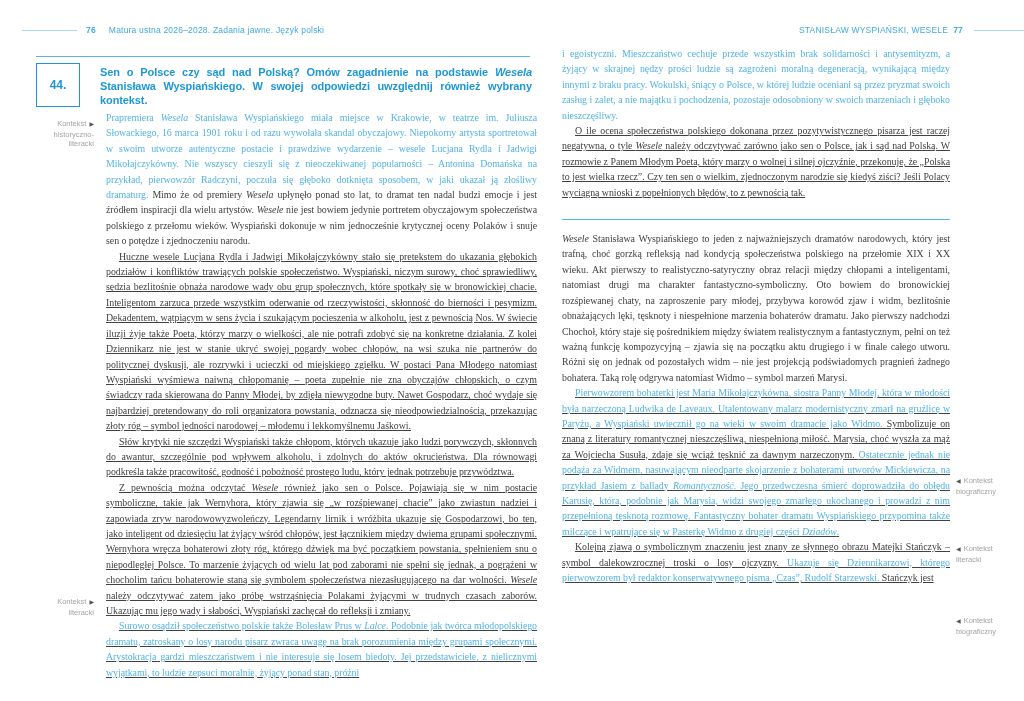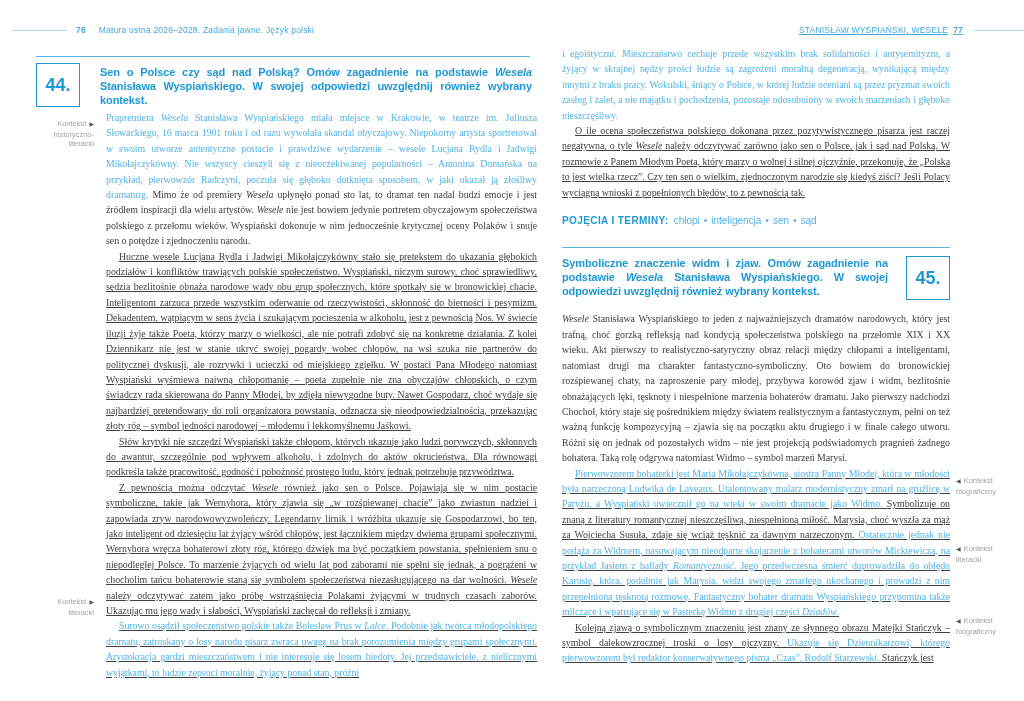--- a/index.html
+++ b/index.html
@@ -7,35 +7,35 @@
     --body:#414141; --rule-light:#a8d7ef; --rule-accent:#57b5e3; --bg:#ffffff;
   }
   *{margin:0;padding:0;box-sizing:border-box;}
   html,body{width:1024px;height:701px;}
   body{background:var(--bg);font-family:"Liberation Serif",serif;color:var(--body);}
   .spread{position:relative;width:1024px;height:701px;overflow:hidden;background:var(--bg);}
 
   
   .running-head{position:absolute;top:25px;display:flex;align-items:center;
     font-family:"Liberation Sans",sans-serif;font-size:8.5px;color:var(--head);letter-spacing:.2px;}
-  .rh-left{left:12px;width:530px;}
-  .rh-right{left:562px;width:462px;justify-content:flex-end;text-decoration:underline;}
+  .rh-left{left:0;width:530px;padding-left:22px;}
+  .rh-right{left:562px;width:462px;justify-content:flex-end;}
   .head-rule{height:1px;background:var(--rule-light);align-self:center;}
   .hr-l{width:55px;margin-right:9px;}
   .hr-r{width:50px;margin-left:11px;}
   .page-num{font-weight:bold;color:var(--head);}
   .rh-left .page-num{margin-right:13px;}
   .rh-right .page-num{margin-left:5px;}
 
   
   .task-rule{height:1px;background:var(--rule-accent);}
   .task-rule-44{position:absolute;left:36px;top:56px;width:494px;}
   .task-box{width:44px;height:44px;border:1.5px solid var(--accent);background:#fff;
     display:flex;align-items:center;justify-content:center;
-    font-family:"Liberation Sans",sans-serif;font-weight:bold;font-size:18px;color:var(--accent);}
+    font-family:"Liberation Sans",sans-serif;font-weight:bold;font-size:12px;color:var(--accent);}
   .task-box-44{position:absolute;left:36px;top:63px;}
   .task-heading{font-family:"Liberation Sans",sans-serif;font-weight:bold;font-size:11px;
     line-height:14px;color:var(--accent);letter-spacing:-0.1px;text-align:justify;}
   .task-heading-44{position:absolute;left:100px;top:65px;width:432px;}
 
   
   .body-col{position:absolute;font-size:9.9px;line-height:15.4px;text-align:justify;
     letter-spacing:-0.05px;color:var(--body);}
   .col-left{left:100px;top:110px;width:431px;margin-left:6px;}
   .col-right{left:562px;top:46px;width:388px;}
@@ -109,33 +109,24 @@
     <div class="running-head rh-right">
       <span class="head-title">STANISŁAW WYSPIAŃSKI, WESELE</span>
       <span class="page-num">77</span>
       <span class="head-rule hr-r"></span>
     </div>
 
     <div class="body-col col-right">
       <p class="para"><span class="seg-hl">i egoistyczni. Mieszczaństwo cechuje przede wszystkim brak solidarności i antysemityzm, a żyjący w skrajnej nędzy prości ludzie są zagrożeni moralną degeneracją, wynikającą między innymi z braku pracy. Wokulski, śniący o Polsce, w której ludzie oceniani są przez pryzmat swoich zasług i zalet, a nie majątku i pochodzenia, pozostaje odosobniony w swoich marzeniach i głęboko nieszczęśliwy.</span></p>
       <p class="para indent"><span>O ile ocena społeczeństwa polskiego dokonana przez pozytywistycznego pisarza jest raczej negatywna, o tyle </span><span class="seg-it">Wesele</span><span> należy odczytywać zarówno jako sen o Polsce, jak i sąd nad Polską. W rozmowie z Panem Młodym Poeta, który marzy o wolnej i silnej ojczyźnie, przekonuje, że „Polska to jest wielka rzecz”. Czy ten sen o wielkim, zjednoczonym narodzie się kiedyś ziści? Jeśli Polacy wyciągną wnioski z popełnionych błędów, to z pewnością tak.</span></p>
 
-      <div class="terms-row">
-        <span class="terms-label">POJĘCIA I TERMINY:</span><span>chłopi</span><span class="terms-bullet">•</span><span>inteligencja</span><span class="terms-bullet">•</span><span>sen</span><span class="terms-bullet">•</span><span>sąd</span>
-      </div>
 
 
       <div class="task45-block">
         <div class="task-rule"></div>
-        <div class="task45-row">
-          <h2 class="task-heading"><span>Symboliczne znaczenie widm i zjaw. Omów zagadnienie na podstawie </span><span class="seg-it">Wesela</span><span> Stanisława Wyspiańskiego. W swojej odpowiedzi uwzględnij również wybrany kontekst.</span></h2>
-          <div class="task-box task-box-45">
-            <span>45.</span>
-          </div>
-        </div>
       </div>
 
       <p class="para"><span class="seg-it">Wesele</span><span> Stanisława Wyspiańskiego to jeden z najważniejszych dramatów narodowych, który jest trafną, choć gorzką refleksją nad kondycją społeczeństwa polskiego na przełomie XIX i XX wieku. Akt pierwszy to realistyczno-satyryczny obraz relacji między chłopami a inteligentami, natomiast drugi ma charakter fantastyczno-symboliczny. Oto bowiem do bronowickiej rozśpiewanej chaty, na zaproszenie pary młodej, przybywa korowód zjaw i widm, bezlitośnie obnażających lęki, tęsknoty i niespełnione marzenia bohaterów dramatu. Jako pierwszy nadchodzi Chochoł, który staje się pośrednikiem między światem realistycznym a fantastycznym, pełni on też ważną funkcję kompozycyjną – zjawia się na początku aktu drugiego i w finale całego utworu. Różni się on jednak od pozostałych widm – nie jest projekcją podświadomych pragnień żadnego bohatera. Taką rolę odgrywa natomiast Widmo – symbol marzeń Marysi.</span></p>
       <p class="para indent"><span class="seg-hl">Pierwowzorem bohaterki jest Maria Mikołajczykówna, siostra Panny Młodej, która w młodości była narzeczoną Ludwika de Laveaux. Utalentowany malarz modernistyczny zmarł na gruźlicę w Paryżu, a Wyspiański uwiecznił go na wieki w swoim dramacie jako Widmo. </span><span>Symbolizuje on znaną z literatury romantycznej nieszczęśliwą, niespełnioną miłość. Marysia, choć wyszła za mąż za Wojciecha Susuła, zdaje się wciąż tęsknić za dawnym narzeczonym. </span><span class="seg-hl">Ostatecznie jednak nie podąża za Widmem, nasuwającym nieodparte skojarzenie z bohaterami utworów Mickiewicza, na przykład Jasiem z ballady </span><span class="seg-hl seg-it">Romantyczność</span><span class="seg-hl">. Jego przedwczesna śmierć doprowadziła do obłędu Karusię, która, podobnie jak Marysia, widzi swojego zmarłego ukochanego i prowadzi z nim przepełnioną tęsknotą rozmowę. Fantastyczny bohater dramatu Wyspiańskiego przypomina także milczące i wpatrujące się w Pasterkę Widmo z drugiej części </span><span class="seg-hl seg-it">Dziadów</span><span class="seg-hl">.</span></p>
       <p class="para indent"><span>Kolejną zjawą o symbolicznym znaczeniu jest znany ze słynnego obrazu Matejki Stańczyk – symbol dalekowzrocznej troski o losy ojczyzny. </span><span class="seg-hl">Ukazuje się Dziennikarzowi, którego pierwowzorem był redaktor konserwatywnego pisma „Czas”, Rudolf Starzewski. </span><span>Stańczyk jest</span></p>
     </div>
 
     <div class="margin-note mn-right mnr1">
       <div><span class="mn-marker">◀</span><span>Kontekst</span></div>
       <div>biograficzny</div>

